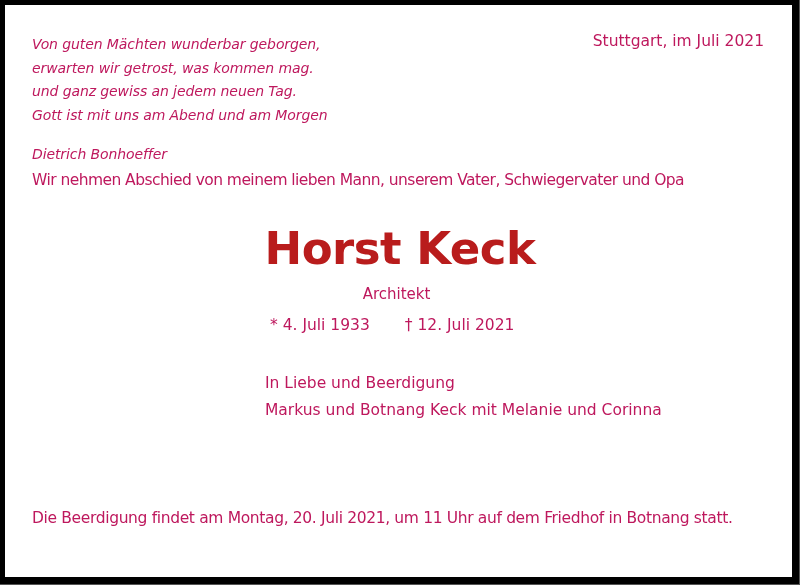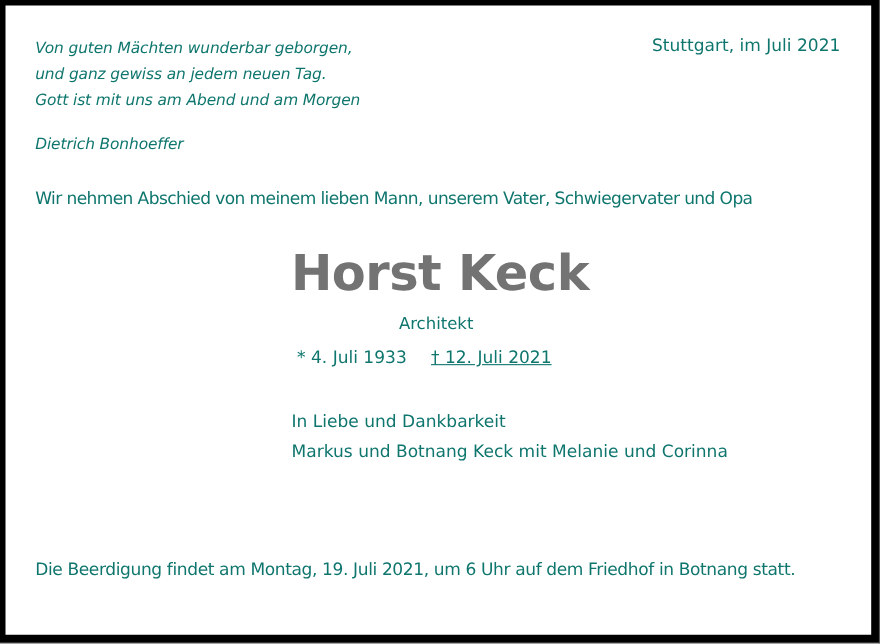--- a/index.html
+++ b/index.html
@@ -13,68 +13,69 @@
       border-right: 8px solid #000;
       border-bottom: 8px solid #000;
       background: #fff;
     }
     .outer-line {
       position: absolute; right: 0; top: 0; width: 1px; height: 585px; background: #555;
     }
     .outer-line-b {
       position: absolute; left: 0; bottom: 0; width: 800px; height: 1px; background: #555;
     }
-    .txt { position: absolute; color: #0f766e; font-family: "DejaVu Sans", sans-serif; white-space: nowrap; }
+    .txt { position: absolute; color: #be185d; font-family: "DejaVu Sans", sans-serif; white-space: nowrap; }
     .poem {
       left: 32px; top: 33px;
       font-style: italic; font-size: 14px; line-height: 23.5px; letter-spacing: -0.1px;
     }
     .poem .line { display: block; }
     .poem .author { display: block; margin-top: 16px; }
     .place-date { right: 36px; top: 32px; font-size: 15.5px; }
     .intro { left: 32px; top: 171px; font-size: 15.5px; letter-spacing: -0.55px; }
     .name {
       left: 0; width: 800px; text-align: center; top: 222px;
       font-family: "DejaVu Sans", sans-serif; font-weight: bold; font-size: 45px; letter-spacing: -0.5px;
-      color: #737373;
+      color: #b91c1c;
     }
     .profession { left: 0; width: 793px; text-align: center; top: 285px; font-size: 15px; }
     .dates { left: 270px; top: 316px; font-size: 15.5px; }
-    .dates .death { margin-left: 22px; text-decoration: underline; }
+    .dates .death { margin-left: 35px; }
     .family { left: 265px; top: 370px; font-size: 15.5px; line-height: 26.5px; }
     .family .line { display: block; }
     .funeral {
       left: 32px; top: 505px; width: 736px; font-size: 15.5px; line-height: 27px;
       white-space: normal; text-align: justify; letter-spacing: -0.35px;
     }
   </style>
 </head>
 <body>
 
 <div class="frame"></div>
 <div class="outer-line"></div>
 <div class="outer-line-b"></div>
 
 <div class="txt poem">
   <span class="line">Von guten Mächten wunderbar geborgen,</span>
+  <span class="line">erwarten wir getrost, was kommen mag.</span>
   <span class="line">und ganz gewiss an jedem neuen Tag.</span>
   <span class="line">Gott ist mit uns am Abend und am Morgen</span>
   <span class="author">Dietrich Bonhoeffer</span>
 </div>
 
 <div class="txt place-date">Stuttgart, im Juli 2021</div>
 
 <div class="txt intro">Wir nehmen Abschied von meinem lieben Mann, unserem Vater, Schwiegervater und Opa</div>
 
 <div class="txt name">Horst Keck</div>
 
 <div class="txt profession">Architekt</div>
 
 <div class="txt dates">
   <span class="birth">* 4. Juli 1933</span><span class="death">† 12. Juli 2021</span>
 </div>
 
 <div class="txt family">
-  <span class="line">In Liebe und Dankbarkeit</span>
+  <span class="line">In Liebe und Beerdigung</span>
   <span class="line">Markus und Botnang Keck mit Melanie und Corinna</span>
 </div>
 
-<div class="txt funeral">Die Beerdigung findet am Montag, 19. Juli 2021, um 6 Uhr auf dem Friedhof in Botnang statt.</div>
+<div class="txt funeral">Die Beerdigung findet am Montag, 20. Juli 2021, um 11 Uhr auf dem Friedhof in Botnang statt.</div>
 
 </body></html>

